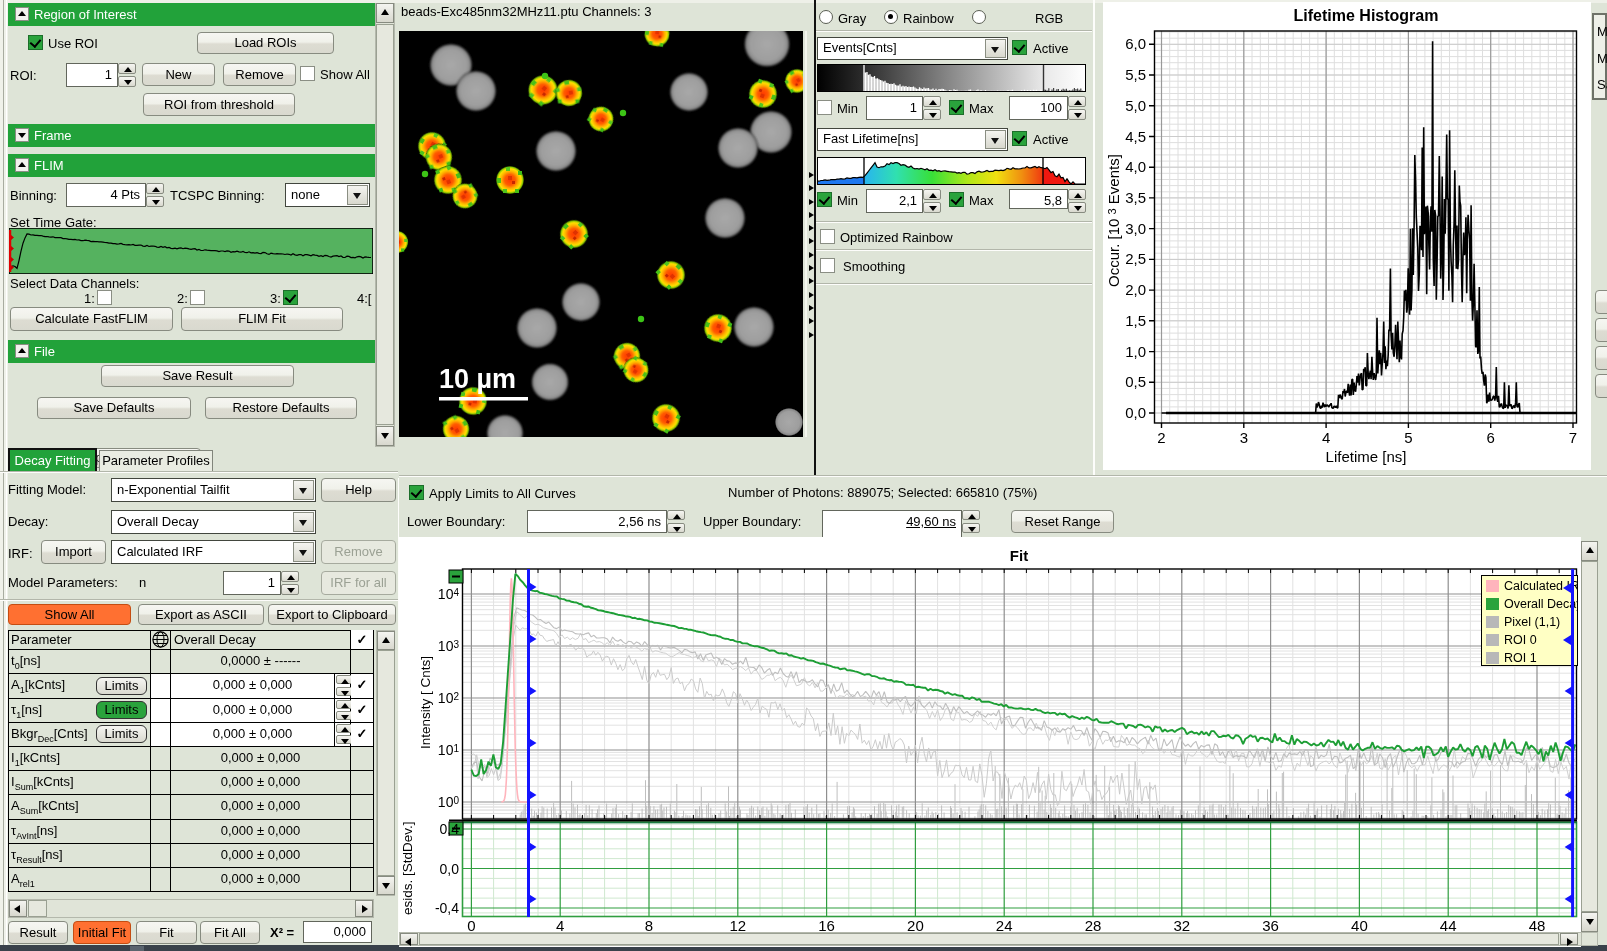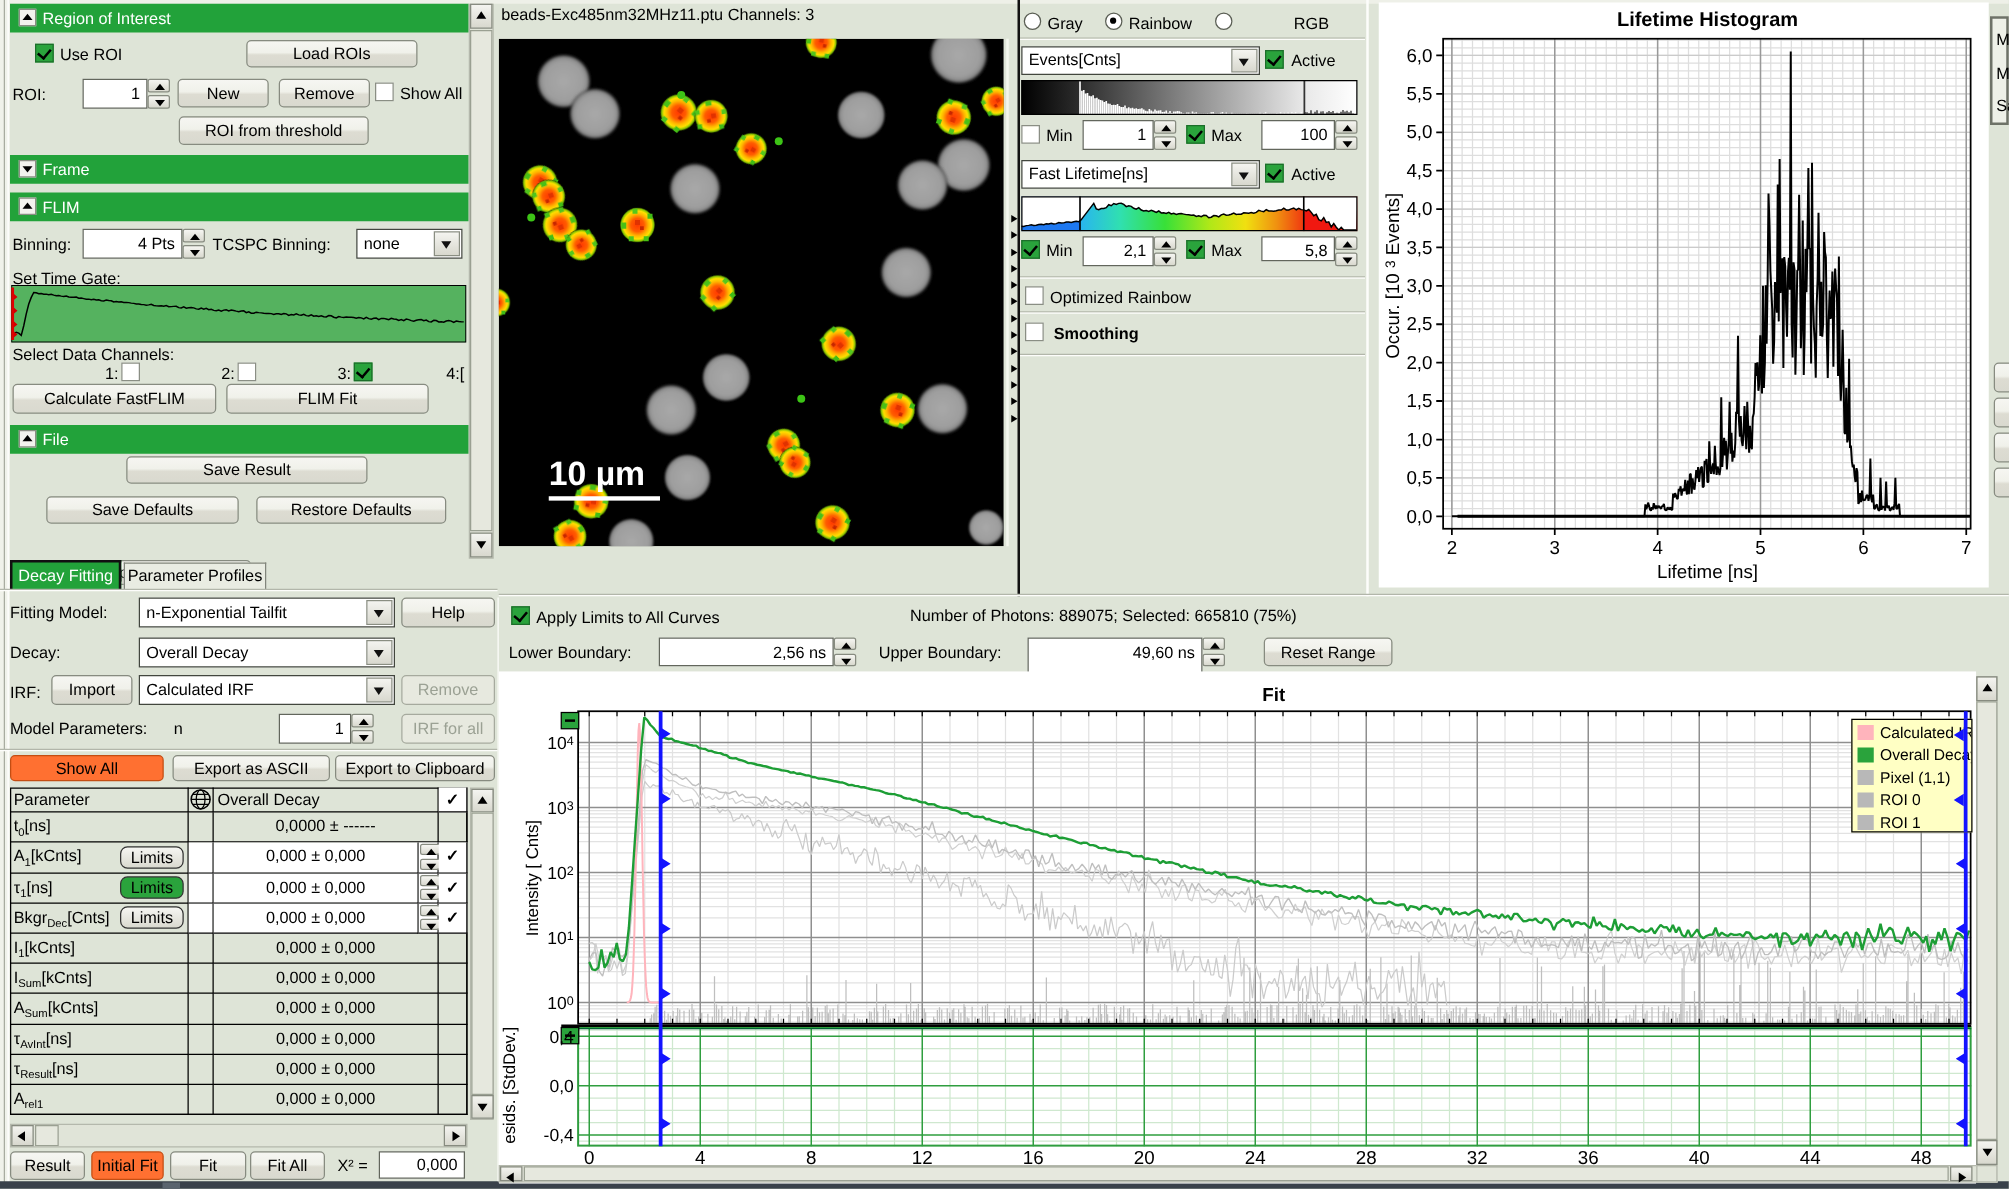--- a/index.html
+++ b/index.html
@@ -229,21 +229,21 @@
 <div class="sbb dn" style="left:377px;top:876px;width:18px;height:19px"></div>
 <div class="thumb" style="left:377px;top:650px;width:18px;height:226px"></div>
 <div class="sb" style="left:8px;top:899px;width:366px;height:19px;background:#e0e4d8;border:1px solid #b4b8ac"></div>
 <div class="sbb lf" style="left:9px;top:900px;width:18px;height:17px"></div>
 <div class="sbb rt" style="left:355px;top:900px;width:18px;height:17px"></div>
 <div class="thumb" style="left:28px;top:900px;width:19px;height:17px"></div>
 <div class="btn " style="left:8px;top:921px;width:60px;height:23px;line-height:21px;font-size:13px">Result</div>
 <div class="btn orange" style="left:73px;top:921px;width:58px;height:23px;line-height:21px;font-size:13px">Initial Fit</div>
 <div class="btn " style="left:136px;top:921px;width:61px;height:23px;line-height:21px;font-size:13px">Fit</div>
 <div class="btn " style="left:200px;top:921px;width:60px;height:23px;line-height:21px;font-size:13px">Fit All</div>
-<div class="lbl" style="left:270px;top:925px;font-size:13px;">X² =</div>
+<div class="lbl" style="left:270px;top:925px;font-size:13px;font-weight:bold;">X² =</div>
 <div class="edit" style="left:303px;top:921px;width:69px;height:22px;text-align:right;padding:2px 5px 0 2px;">0,000</div>
 <div class="abs" style="left:0;top:945px;width:1607px;height:6px;background:#39414a"></div>
 <div class="abs" style="left:130px;top:946px;width:14px;height:5px;background:#5a646e"></div>
 <div class="lbl" style="left:401px;top:4px;font-size:13px;">beads-Exc485nm32MHz11.ptu Channels: 3</div>
 <svg width="404" height="406" xmlns="http://www.w3.org/2000/svg" xmlns:xlink="http://www.w3.org/1999/xlink" style="position:absolute;left:399px;top:31px">
     <defs>
       <radialGradient id="gg">
         <stop offset="0%" stop-color="#a8a8a8"></stop>
         <stop offset="75%" stop-color="#9e9e9e"></stop>
         <stop offset="92%" stop-color="#888888"></stop>
@@ -418,21 +418,21 @@
 <div class="edit" style="left:1009px;top:189px;width:59px;height:20px;text-align:right;padding:3px 5px 0 2px;">5,8</div>
 <div class="spin" style="left:1068px;top:189px;height:24px;width:18px">
     <span class="u" style="top:0;height:11px"></span>
     <span class="d" style="bottom:0;height:11px"></span>
   </div>
 <div class="groove" style="left:816px;top:221px;width:276px"></div>
 <div class="chk" style="left:820px;top:229px"></div>
 <div class="lbl" style="left:840px;top:230px;font-size:13px;">Optimized Rainbow</div>
 <div class="groove" style="left:816px;top:249px;width:276px"></div>
 <div class="chk" style="left:820px;top:258px"></div>
-<div class="lbl" style="left:843px;top:259px;font-size:13px;font-weight:bold;">Smoothing</div>
+<div class="lbl" style="left:843px;top:259px;font-size:13px;">Smoothing</div>
 <div class="groove" style="left:816px;top:283px;width:276px"></div>
 <div class="abs" style="left:1093px;top:0px;width:2px;height:477px;background:#fdfdfb"></div>
 <svg width="497" height="477" xmlns="http://www.w3.org/2000/svg" style="position:absolute;left:1100px;top:0px">
     <rect x="3" y="2" width="488" height="468" fill="#ffffff"></rect>
     <path d="M61.5,31V423 M69.7,31V423 M78.0,31V423 M86.2,31V423 M94.4,31V423 M102.7,31V423 M110.9,31V423 M119.1,31V423 M127.3,31V423 M135.6,31V423 M143.8,31V423 M152.0,31V423 M160.3,31V423 M168.5,31V423 M176.7,31V423 M185.0,31V423 M193.2,31V423 M201.4,31V423 M209.6,31V423 M217.9,31V423 M226.1,31V423 M234.3,31V423 M242.6,31V423 M250.8,31V423 M259.0,31V423 M267.2,31V423 M275.5,31V423 M283.7,31V423 M291.9,31V423 M300.2,31V423 M308.4,31V423 M316.6,31V423 M324.9,31V423 M333.1,31V423 M341.3,31V423 M349.5,31V423 M357.8,31V423 M366.0,31V423 M374.2,31V423 M382.5,31V423 M390.7,31V423 M398.9,31V423 M407.2,31V423 M415.4,31V423 M423.6,31V423 M431.8,31V423 M440.1,31V423 M448.3,31V423 M456.5,31V423 M464.8,31V423 M473.0,31V423 M54,413.0H476 M54,406.9H476 M54,400.7H476 M54,394.6H476 M54,388.4H476 M54,382.3H476 M54,376.1H476 M54,370.0H476 M54,363.8H476 M54,357.7H476 M54,351.6H476 M54,345.4H476 M54,339.3H476 M54,333.1H476 M54,327.0H476 M54,320.8H476 M54,314.7H476 M54,308.5H476 M54,302.4H476 M54,296.2H476 M54,290.1H476 M54,284.0H476 M54,277.8H476 M54,271.7H476 M54,265.5H476 M54,259.4H476 M54,253.2H476 M54,247.1H476 M54,240.9H476 M54,234.8H476 M54,228.6H476 M54,222.5H476 M54,216.4H476 M54,210.2H476 M54,204.1H476 M54,197.9H476 M54,191.8H476 M54,185.6H476 M54,179.5H476 M54,173.3H476 M54,167.2H476 M54,161.1H476 M54,154.9H476 M54,148.8H476 M54,142.6H476 M54,136.5H476 M54,130.3H476 M54,124.2H476 M54,118.0H476 M54,111.9H476 M54,105.8H476 M54,99.6H476 M54,93.5H476 M54,87.3H476 M54,81.2H476 M54,75.0H476 M54,68.9H476 M54,62.7H476 M54,56.6H476 M54,50.4H476 M54,44.3H476 M54,38.2H476 M54,32.0H476" stroke="#dedede" stroke-width="1" fill="none"></path>
     <path d="M54,413.0H476 M54,382.3H476 M54,351.6H476 M54,320.8H476 M54,290.1H476 M54,259.4H476 M54,228.6H476 M54,197.9H476 M54,167.2H476 M54,136.5H476 M54,105.8H476 M54,75.0H476 M54,44.3H476" stroke="#cbcbcb" stroke-width="1" fill="none"></path>
     <path d="M61.5,31V423 M143.8,31V423 M226.1,31V423 M308.4,31V423 M390.7,31V423 M473.0,31V423" stroke="#999999" stroke-width="1.2" fill="none"></path>
     <path d="M61.5,413.0 L62.2,413.0 L63.0,413.0 L63.7,413.0 L64.5,413.0 L65.2,413.0 L65.9,413.0 L66.7,413.0 L67.4,413.0 L68.2,413.0 L68.9,413.0 L69.6,413.0 L70.4,413.0 L71.1,413.0 L71.9,413.0 L72.6,413.0 L73.4,413.0 L74.1,413.0 L74.8,413.0 L75.6,413.0 L76.3,413.0 L77.1,413.0 L77.8,413.0 L78.5,413.0 L79.3,413.0 L80.0,413.0 L80.8,413.0 L81.5,413.0 L82.2,413.0 L83.0,413.0 L83.7,413.0 L84.5,413.0 L85.2,413.0 L85.9,413.0 L86.7,413.0 L87.4,413.0 L88.2,413.0 L88.9,413.0 L89.6,413.0 L90.4,413.0 L91.1,413.0 L91.9,413.0 L92.6,413.0 L93.4,413.0 L94.1,413.0 L94.8,413.0 L95.6,413.0 L96.3,413.0 L97.1,413.0 L97.8,413.0 L98.5,413.0 L99.3,413.0 L100.0,413.0 L100.8,413.0 L101.5,413.0 L102.2,413.0 L103.0,413.0 L103.7,413.0 L104.5,413.0 L105.2,413.0 L105.9,413.0 L106.7,413.0 L107.4,413.0 L108.2,413.0 L108.9,413.0 L109.6,413.0 L110.4,413.0 L111.1,413.0 L111.9,413.0 L112.6,413.0 L113.3,413.0 L114.1,413.0 L114.8,413.0 L115.6,413.0 L116.3,413.0 L117.1,413.0 L117.8,413.0 L118.5,413.0 L119.3,413.0 L120.0,413.0 L120.8,413.0 L121.5,413.0 L122.2,413.0 L123.0,413.0 L123.7,413.0 L124.5,413.0 L125.2,413.0 L125.9,413.0 L126.7,413.0 L127.4,413.0 L128.2,413.0 L128.9,413.0 L129.6,413.0 L130.4,413.0 L131.1,413.0 L131.9,413.0 L132.6,413.0 L133.3,413.0 L134.1,413.0 L134.8,413.0 L135.6,413.0 L136.3,413.0 L137.1,413.0 L137.8,413.0 L138.5,413.0 L139.3,413.0 L140.0,413.0 L140.8,413.0 L141.5,413.0 L142.2,413.0 L143.0,413.0 L143.7,413.0 L144.5,413.0 L145.2,413.0 L145.9,413.0 L146.7,413.0 L147.4,413.0 L148.2,413.0 L148.9,413.0 L149.6,413.0 L150.4,413.0 L151.1,413.0 L151.9,413.0 L152.6,413.0 L153.3,413.0 L154.1,413.0 L154.8,413.0 L155.6,413.0 L156.3,413.0 L157.1,413.0 L157.8,413.0 L158.5,413.0 L159.3,413.0 L160.0,413.0 L160.8,413.0 L161.5,413.0 L162.2,413.0 L163.0,413.0 L163.7,413.0 L164.5,413.0 L165.2,413.0 L165.9,413.0 L166.7,413.0 L167.4,413.0 L168.2,413.0 L168.9,413.0 L169.6,413.0 L170.4,413.0 L171.1,413.0 L171.9,413.0 L172.6,413.0 L173.3,413.0 L174.1,413.0 L174.8,413.0 L175.6,413.0 L176.3,413.0 L177.0,413.0 L177.8,413.0 L178.5,413.0 L179.3,413.0 L180.0,413.0 L180.8,413.0 L181.5,413.0 L182.2,413.0 L183.0,413.0 L183.7,413.0 L184.5,413.0 L185.2,413.0 L185.9,413.0 L186.7,413.0 L187.4,413.0 L188.2,413.0 L188.9,413.0 L189.6,413.0 L190.4,413.0 L191.1,413.0 L191.9,413.0 L192.6,413.0 L193.3,413.0 L194.1,413.0 L194.8,413.0 L195.6,413.0 L196.3,413.0 L197.0,413.0 L197.8,413.0 L198.5,413.0 L199.3,413.0 L200.0,413.0 L200.8,413.0 L201.5,413.0 L202.2,413.0 L203.0,413.0 L203.7,413.0 L204.5,413.0 L205.2,413.0 L205.9,413.0 L206.7,413.0 L207.4,413.0 L208.2,413.0 L208.9,413.0 L209.6,413.0 L210.4,413.0 L211.1,413.0 L211.9,413.0 L212.6,413.0 L213.3,413.0 L214.1,413.0 L214.8,413.0 L215.6,413.0 L216.3,403.5 L217.0,407.4 L217.8,405.4 L218.5,402.1 L219.3,404.8 L220.0,407.6 L220.8,408.5 L221.5,405.8 L222.2,407.6 L223.0,402.6 L223.7,405.1 L224.5,407.1 L225.2,404.5 L225.9,406.6 L226.7,405.0 L227.4,405.1 L228.2,406.3 L228.9,407.0 L229.6,405.0 L230.4,404.9 L231.1,403.2 L231.9,407.6 L232.6,408.2 L233.3,408.1 L234.1,405.9 L234.8,407.0 L235.6,407.4 L236.3,405.8 L237.0,407.8 L237.8,407.9 L238.5,394.9 L239.3,398.1 L240.0,394.6 L240.7,396.0 L241.5,398.7 L242.2,399.2 L243.0,391.1 L243.7,392.9 L244.5,389.0 L245.2,396.5 L245.9,392.1 L246.7,391.1 L247.4,393.0 L248.2,383.8 L248.9,391.0 L249.6,395.6 L250.4,384.5 L251.1,395.4 L251.9,379.6 L252.6,379.1 L253.3,394.9 L254.1,382.6 L254.8,389.4 L255.6,391.7 L256.3,384.8 L257.0,376.0 L257.8,382.6 L258.5,373.6 L259.3,385.5 L260.0,378.4 L260.7,374.4 L261.5,373.3 L262.2,389.9 L263.0,389.1 L263.7,368.7 L264.5,371.3 L265.2,367.2 L265.9,385.7 L266.7,385.6 L267.4,353.1 L268.2,374.3 L268.9,379.1 L269.6,374.4 L270.4,370.7 L271.1,379.3 L271.9,356.7 L272.6,371.6 L273.3,380.0 L274.1,373.2 L274.8,375.8 L275.6,380.0 L276.3,374.8 L277.0,317.8 L277.8,373.5 L278.5,361.1 L279.3,350.2 L280.0,364.3 L280.7,352.7 L281.5,375.5 L282.2,364.1 L283.0,353.1 L283.7,321.4 L284.5,363.0 L285.2,346.2 L285.9,369.3 L286.7,360.5 L287.4,366.2 L288.2,354.8 L288.9,329.5 L289.6,330.9 L290.4,268.6 L291.1,335.1 L291.9,349.4 L292.6,332.8 L293.3,352.5 L294.1,356.8 L294.8,347.8 L295.6,324.9 L296.3,341.9 L297.0,359.3 L297.8,321.5 L298.5,340.2 L299.3,362.1 L300.0,340.6 L300.7,356.3 L301.5,359.4 L302.2,333.9 L303.0,330.8 L303.7,317.7 L304.4,290.4 L305.2,300.8 L305.9,289.8 L306.7,312.6 L307.4,307.4 L308.2,268.2 L308.9,295.7 L309.6,314.8 L310.4,228.7 L311.1,310.4 L311.9,290.2 L312.6,228.3 L313.3,274.9 L314.1,225.6 L314.8,154.9 L315.6,180.9 L316.3,216.6 L317.0,231.5 L317.8,248.0 L318.5,290.9 L319.3,273.3 L320.0,225.7 L320.7,234.6 L321.5,250.2 L322.2,147.6 L323.0,257.1 L323.7,127.3 L324.4,234.3 L325.2,223.1 L325.9,206.6 L326.7,294.3 L327.4,205.7 L328.2,213.2 L328.9,246.1 L329.6,269.4 L330.4,217.3 L331.1,206.3 L331.9,231.8 L332.6,41.2 L333.3,258.9 L334.1,285.9 L334.8,209.9 L335.6,215.7 L336.3,299.7 L337.0,266.9 L337.8,216.6 L338.5,215.7 L339.3,155.9 L340.0,209.1 L340.7,278.6 L341.5,253.2 L342.2,176.4 L343.0,299.9 L343.7,267.3 L344.4,199.0 L345.2,233.8 L345.9,197.5 L346.7,134.4 L347.4,198.6 L348.2,199.5 L348.9,290.8 L349.6,130.3 L350.4,237.6 L351.1,261.2 L351.9,275.2 L352.6,302.2 L353.3,244.8 L354.1,223.1 L354.8,170.3 L355.6,231.4 L356.3,268.8 L357.0,225.4 L357.8,269.3 L358.5,259.4 L359.3,185.6 L360.0,201.8 L360.7,205.9 L361.5,270.2 L362.2,302.3 L363.0,256.4 L363.7,232.4 L364.4,255.1 L365.2,251.8 L365.9,217.3 L366.7,293.3 L367.4,234.7 L368.1,214.9 L368.9,230.5 L369.6,238.9 L370.4,300.8 L371.1,205.2 L371.9,298.0 L372.6,320.6 L373.3,304.4 L374.1,263.8 L374.8,301.1 L375.6,346.2 L376.3,347.2 L377.0,310.2 L377.8,353.9 L378.5,350.6 L379.3,287.0 L380.0,358.4 L380.7,356.5 L381.5,368.9 L382.2,373.8 L383.0,371.7 L383.7,380.7 L384.4,385.6 L385.2,374.5 L385.9,377.5 L386.7,403.1 L387.4,401.4 L388.1,394.5 L388.9,401.7 L389.6,392.5 L390.4,400.2 L391.1,400.1 L391.9,400.0 L392.6,398.6 L393.3,396.1 L394.1,396.4 L394.8,400.6 L395.6,396.2 L396.3,366.9 L397.0,398.9 L397.8,401.8 L398.5,395.7 L399.3,407.1 L400.0,406.8 L400.7,404.5 L401.5,403.6 L402.2,406.9 L403.0,408.5 L403.7,408.0 L404.4,382.3 L405.2,407.7 L405.9,405.3 L406.7,405.4 L407.4,405.7 L408.1,408.5 L408.9,385.3 L409.6,405.8 L410.4,405.8 L411.1,404.5 L411.9,408.5 L412.6,408.0 L413.3,406.2 L414.1,405.6 L414.8,407.9 L415.6,402.9 L416.3,382.3 L417.0,406.5 L417.8,407.2 L418.5,404.5 L419.3,403.1 L420.0,413.0 L420.7,413.0 L421.5,413.0 L422.2,413.0 L423.0,413.0 L423.7,413.0 L424.4,413.0 L425.2,413.0 L425.9,413.0 L426.7,413.0 L427.4,413.0 L428.1,413.0 L428.9,413.0 L429.6,413.0 L430.4,413.0 L431.1,413.0 L431.9,413.0 L432.6,413.0 L433.3,413.0 L434.1,413.0 L434.8,413.0 L435.6,413.0 L436.3,413.0 L437.0,413.0 L437.8,413.0 L438.5,413.0 L439.3,413.0 L440.0,413.0 L440.7,413.0 L441.5,413.0 L442.2,413.0 L443.0,413.0 L443.7,413.0 L444.4,413.0 L445.2,413.0 L445.9,413.0 L446.7,413.0 L447.4,413.0 L448.1,413.0 L448.9,413.0 L449.6,413.0 L450.4,413.0 L451.1,413.0 L451.8,413.0 L452.6,413.0 L453.3,413.0 L454.1,413.0 L454.8,413.0 L455.6,413.0 L456.3,413.0 L457.0,413.0 L457.8,413.0 L458.5,413.0 L459.3,413.0 L460.0,413.0 L460.7,413.0 L461.5,413.0 L462.2,413.0 L463.0,413.0 L463.7,413.0 L464.4,413.0 L465.2,413.0 L465.9,413.0 L466.7,413.0 L467.4,413.0 L468.1,413.0 L468.9,413.0 L469.6,413.0 L470.4,413.0 L471.1,413.0 L471.8,413.0 L472.6,413.0" stroke="#000000" stroke-width="1.6" fill="none" stroke-linejoin="bevel"></path>
     <path d="M66,413.0H476" stroke="#000" stroke-width="2.4"></path>
     <rect x="54.5" y="31.0" width="422.0" height="392.0" fill="none" stroke="#000" stroke-width="1.4"></rect>
@@ -474,21 +474,21 @@
 <div class="chk on" style="left:409px;top:485px"></div>
 <div class="lbl" style="left:429px;top:486px;font-size:13px;">Apply Limits to All Curves</div>
 <div class="lbl" style="left:728px;top:485px;font-size:13px;">Number of Photons: 889075; Selected: 665810 (75%)</div>
 <div class="lbl" style="left:407px;top:514px;font-size:13px;">Lower Boundary:</div>
 <div class="edit" style="left:527px;top:510px;width:140px;height:23px;text-align:right;padding:3px 5px 0 2px;">2,56 ns</div>
 <div class="spin" style="left:667px;top:510px;height:23px;width:18px">
     <span class="u" style="top:0;height:10px"></span>
     <span class="d" style="bottom:0;height:10px"></span>
   </div>
 <div class="lbl" style="left:703px;top:514px;font-size:13px;">Upper Boundary:</div>
-<div class="edit" style="left:822px;top:510px;width:140px;height:35px;text-align:right;padding:3px 5px 0 2px;">49,60 ns</div>
+<div class="edit" style="left:822px;top:510px;width:140px;height:35px;text-align:right;padding:3px 5px 0 2px;text-decoration:underline;">49,60 ns</div>
 <div class="spin" style="left:962px;top:510px;height:23px;width:18px">
     <span class="u" style="top:0;height:10px"></span>
     <span class="d" style="bottom:0;height:10px"></span>
   </div>
 <div class="btn " style="left:1011px;top:510px;width:103px;height:23px;line-height:21px;font-size:13px">Reset Range</div>
 <div class="abs" style="left:398px;top:478px;width:1px;height:467px;background:#fdfdfb"></div>
 <svg width="1182" height="410" xmlns="http://www.w3.org/2000/svg" style="position:absolute;left:399px;top:537px">
     <rect x="0" y="0" width="1182" height="410" fill="#ffffff"></rect>
     <path d="M94.6,32V282 M116.8,32V282 M139.0,32V282 M183.4,32V282 M205.6,32V282 M227.8,32V282 M272.2,32V282 M294.4,32V282 M316.6,32V282 M361.0,32V282 M383.2,32V282 M405.4,32V282 M449.8,32V282 M472.0,32V282 M494.2,32V282 M538.6,32V282 M560.8,32V282 M583.0,32V282 M627.4,32V282 M649.6,32V282 M671.8,32V282 M716.2,32V282 M738.4,32V282 M760.6,32V282 M805.0,32V282 M827.2,32V282 M849.4,32V282 M893.8,32V282 M916.0,32V282 M938.2,32V282 M982.6,32V282 M1004.8,32V282 M1027.0,32V282 M1071.4,32V282 M1093.6,32V282 M1115.8,32V282 M1160.2,32V282 M64,280.7H1178 M64,276.5H1178 M64,273.1H1178 M64,270.0H1178 M64,267.4H1178 M64,249.3H1178 M64,240.2H1178 M64,233.7H1178 M64,228.7H1178 M64,224.5H1178 M64,221.1H1178 M64,218.0H1178 M64,215.4H1178 M64,197.3H1178 M64,188.2H1178 M64,181.7H1178 M64,176.7H1178 M64,172.5H1178 M64,169.1H1178 M64,166.0H1178 M64,163.4H1178 M64,145.3H1178 M64,136.2H1178 M64,129.7H1178 M64,124.7H1178 M64,120.5H1178 M64,117.1H1178 M64,114.0H1178 M64,111.4H1178 M64,93.3H1178 M64,84.2H1178 M64,77.7H1178 M64,72.7H1178 M64,68.5H1178 M64,65.1H1178 M64,62.0H1178 M64,59.4H1178 M64,267.4H1178 M64,270.0H1178 M64,273.1H1178 M64,276.5H1178 M64,280.7H1178" stroke="#e2e2e2" stroke-width="1" fill="none"></path>
     <path d="M72.4,32V282 M161.2,32V282 M250.0,32V282 M338.8,32V282 M427.6,32V282 M516.4,32V282 M605.2,32V282 M694.0,32V282 M782.8,32V282 M871.6,32V282 M960.4,32V282 M1049.2,32V282 M1138.0,32V282 M64,265.0H1178 M64,213.0H1178 M64,161.0H1178 M64,109.0H1178 M64,57.0H1178" stroke="#8f8f8f" stroke-width="1.2" fill="none"></path>

